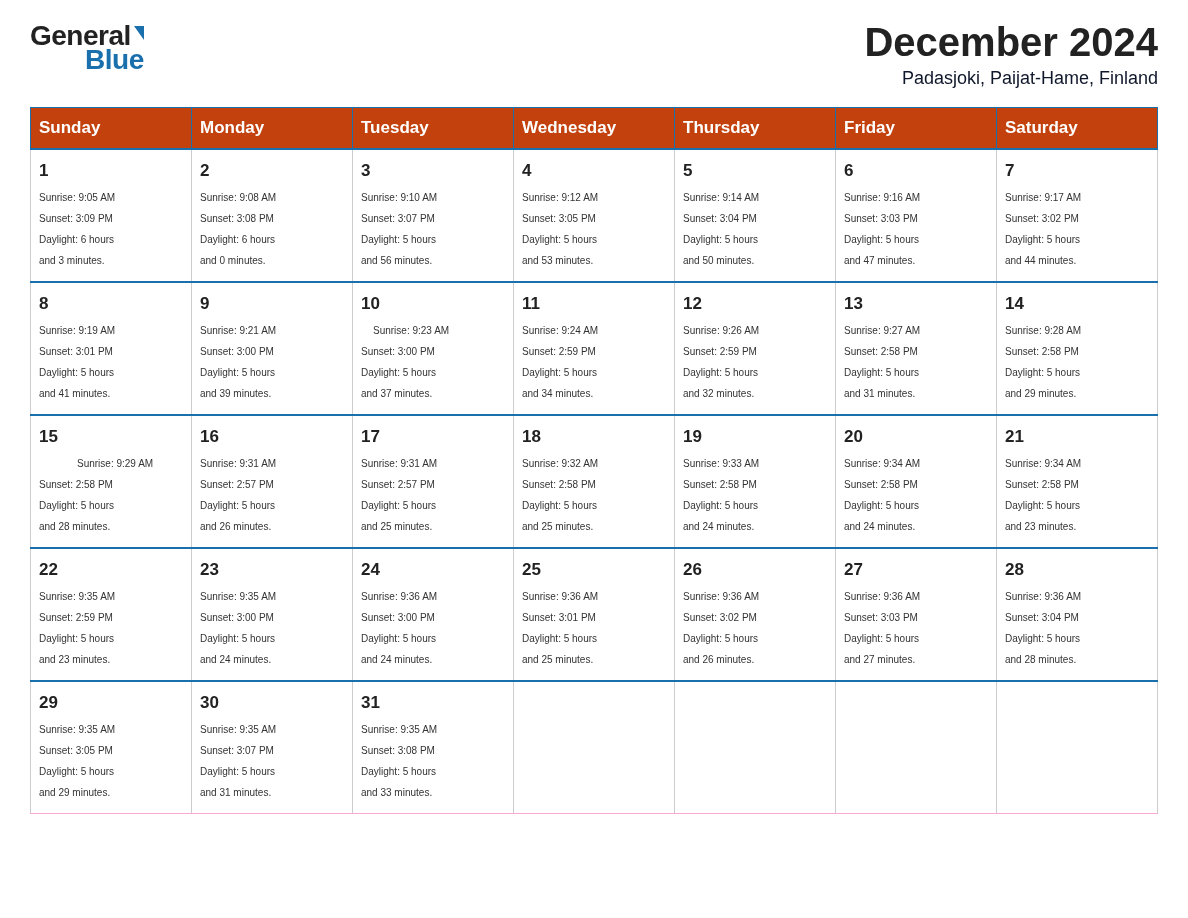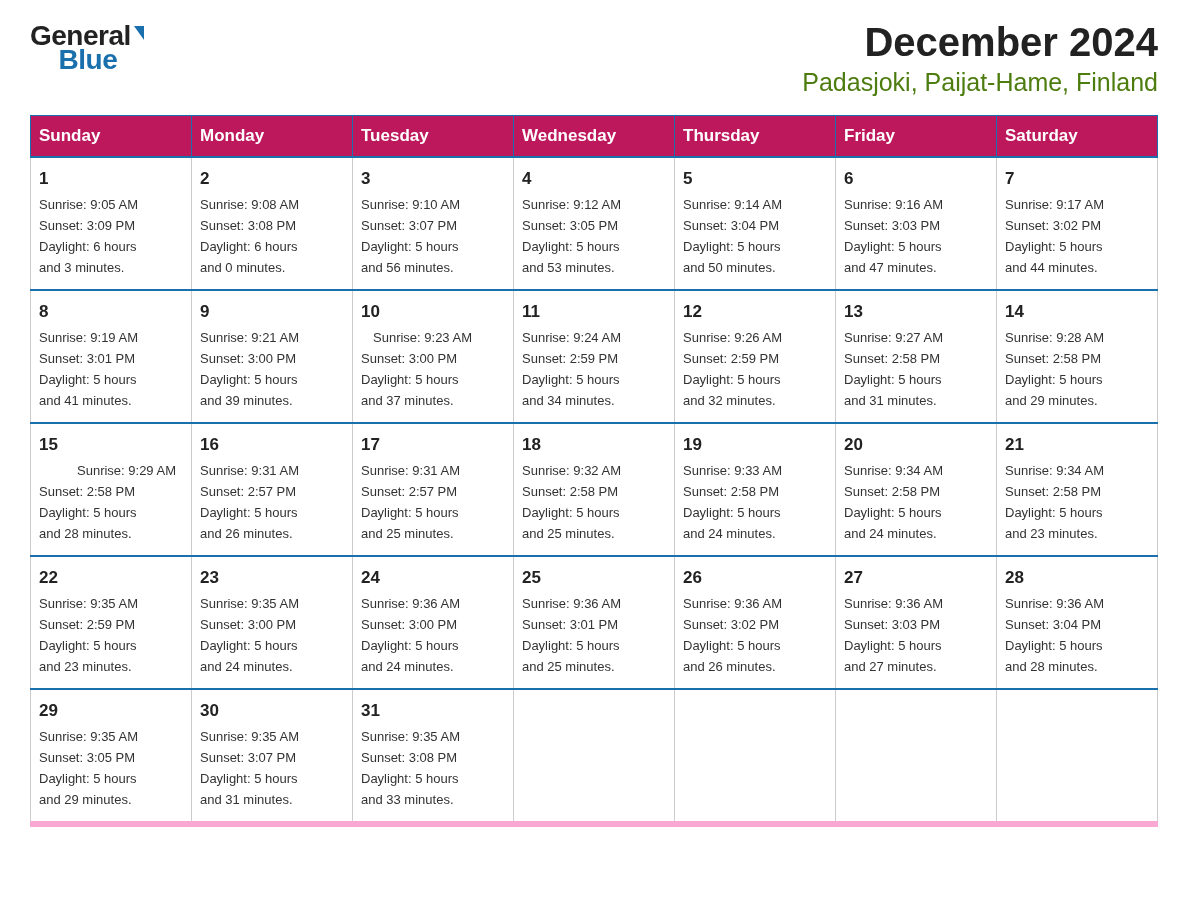--- a/index.html
+++ b/index.html
@@ -13,21 +13,21 @@
     }
     .header-area {
       display: flex;
       justify-content: space-between;
       align-items: flex-start;
       margin-bottom: 18px;
     }
     .logo {
       display: flex;
       flex-direction: column;
-      align-items: center;
+      align-items: flex-end;
     }
     .logo-general {
       font-size: 28px;
       font-weight: bold;
       color: #222;
       letter-spacing: -0.5px;
     }
     .logo-blue {
       font-size: 28px;
       font-weight: bold;
@@ -51,31 +51,31 @@
     .title-area {
       text-align: right;
     }
     .month-title {
       font-size: 40px;
       font-weight: bold;
       color: #222;
       line-height: 1.1;
     }
     .location-title {
-      font-size: 25px;
-      color: #4d7c0f;
+      font-size: 18px;
+      color: #0f172a;
       margin-top: 4px;
     }
     table {
       width: 100%;
       border-collapse: collapse;
       table-layout: fixed;
     }
     thead tr th {
-      background-color: #be185d;
+      background-color: #c2410c;
       color: #fff;
       font-size: 17px;
       font-weight: bold;
       padding: 10px 8px;
       text-align: left;
       border: 1px solid #1a6fad;
     }
     tbody tr td {
       vertical-align: top;
       border: 1px solid #ccc;
@@ -87,24 +87,24 @@
     }
     tbody tr td .day-num {
       font-size: 17px;
       font-weight: bold;
       color: #222;
       display: block;
       margin-bottom: 3px;
     }
     tbody tr td .day-info {
       color: #333;
-      font-size: 13px;
+      font-size: 10px;
     }
     tbody tr:last-child td {
-      border-bottom: 6px solid #f9a8d4;
+      border-bottom: 1px solid #f9a8d4;
     }
   </style>
 </head>
 <body>
 
 <div class="header-area">
   <div class="logo">
     <div style="display:flex;align-items:center;">
       <span class="logo-general">General</span>
       <span class="logo-triangle"></span>

